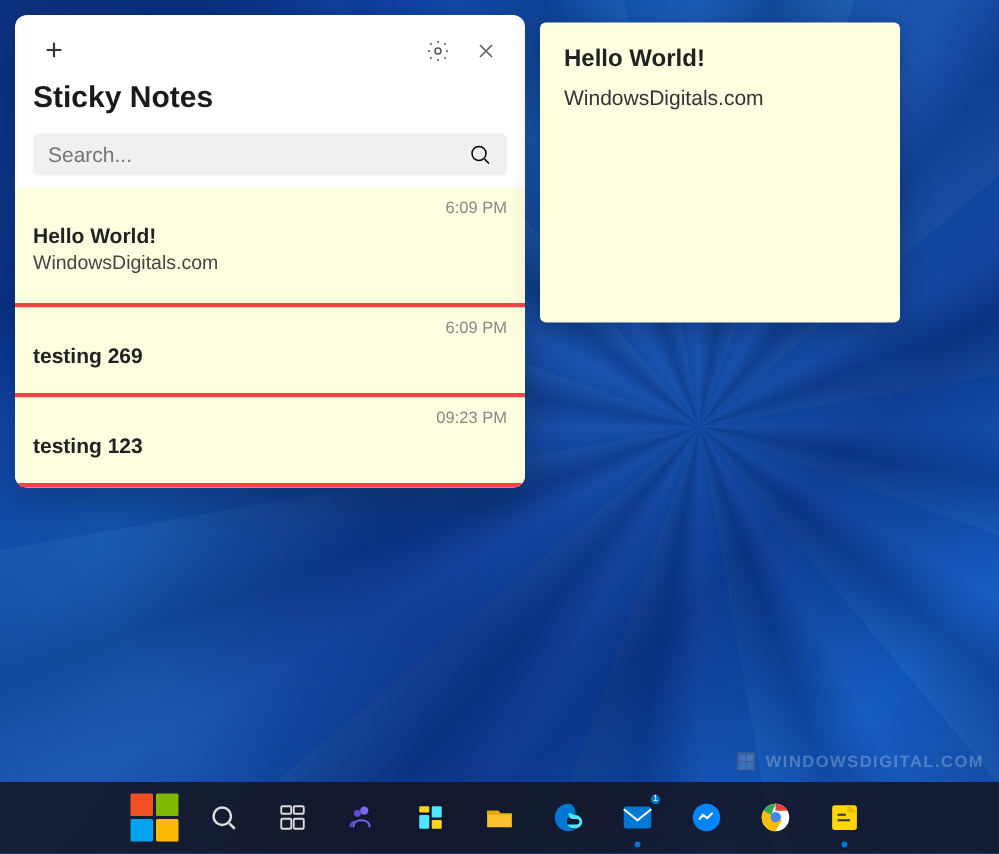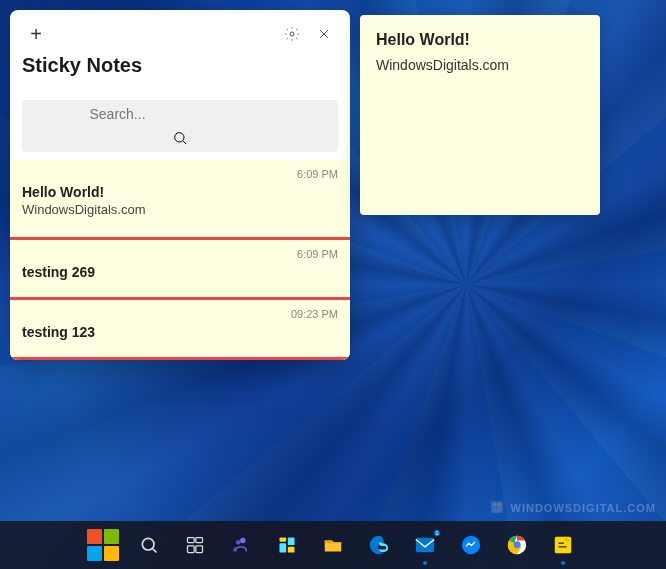--- a/index.html
+++ b/index.html
@@ -151,35 +151,34 @@
       height: 28px;
       display: flex;
       align-items: center;
       justify-content: center;
       border-radius: 4px;
       cursor: pointer;
       color: #555;
     }
 
     .window-title {
-      padding: 0 12px 23px;
+      padding: 0 12px 12px;
       font-size: 20px;
       font-weight: 700;
       color: #1a1a1a;
     }
 
     .search-bar {
       margin: 0 12px 8px;
       display: flex;
       align-items: center;
       background: #f0f0f0;
       border-radius: 4px;
       padding: 6px 10px;
       gap: 8px;
-      flex-direction: column;
     }
 
     .search-input {
       flex: 1;
       border: none;
       background: transparent;
       outline: none;
       font-size: 14px;
       color: #666;
     }

